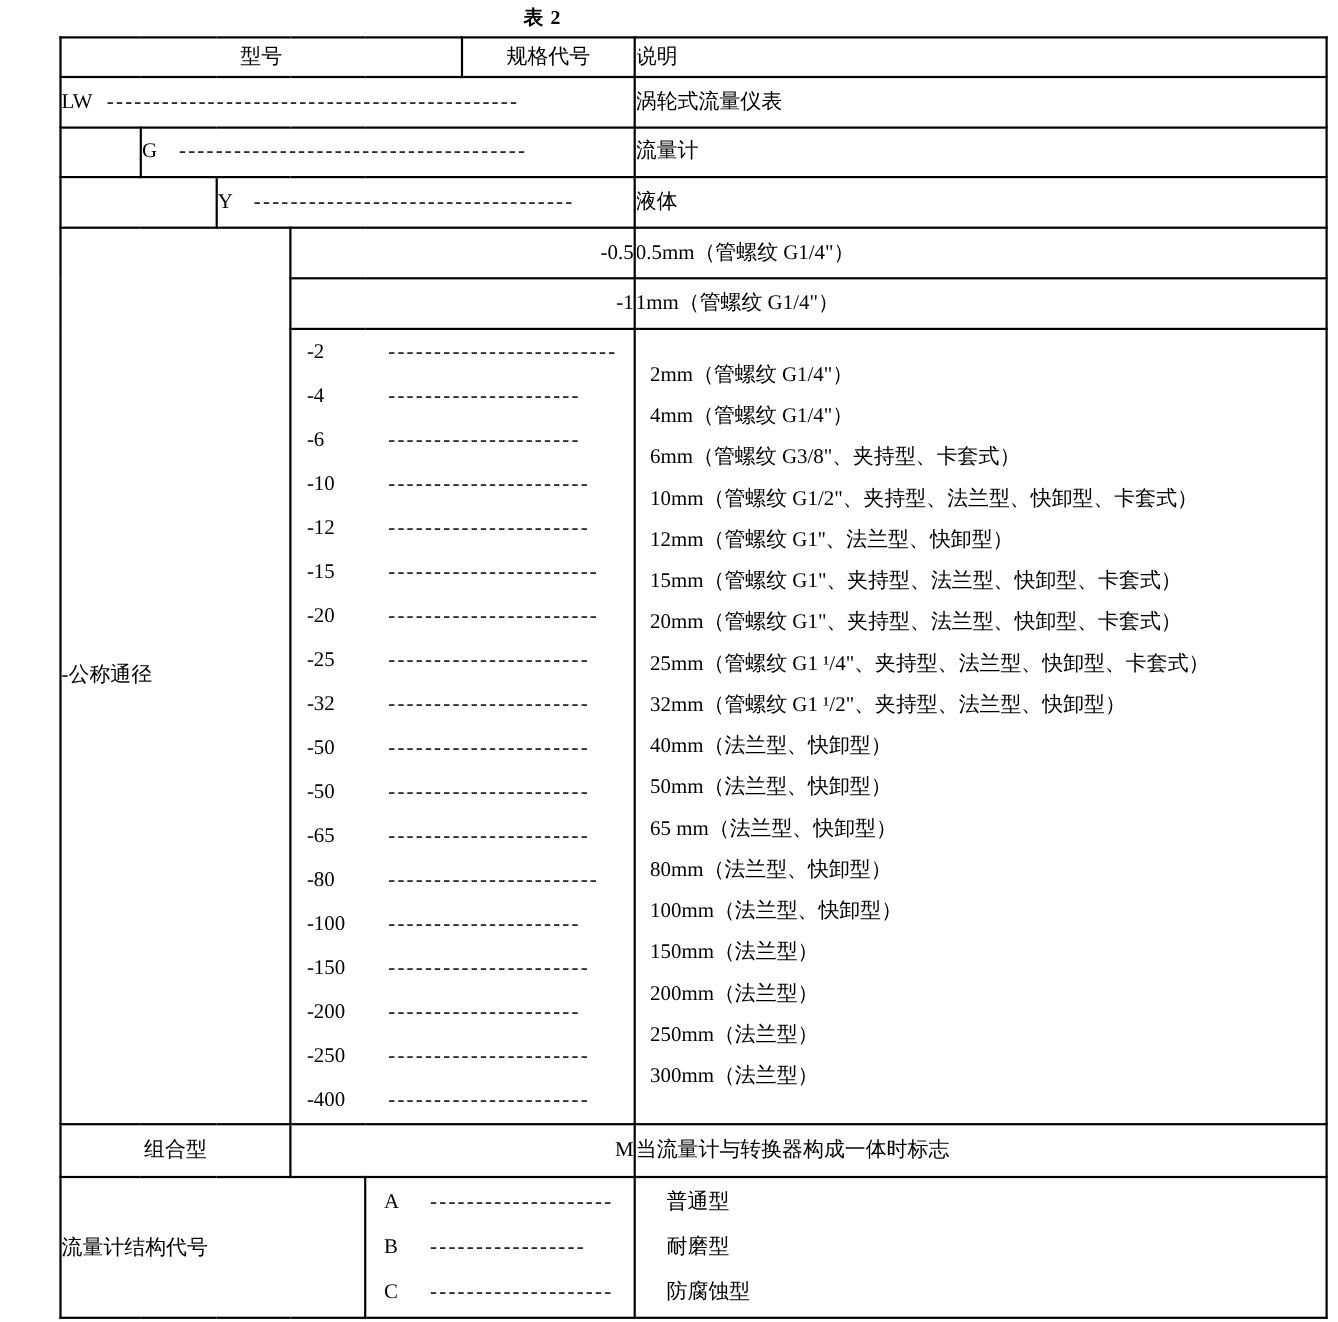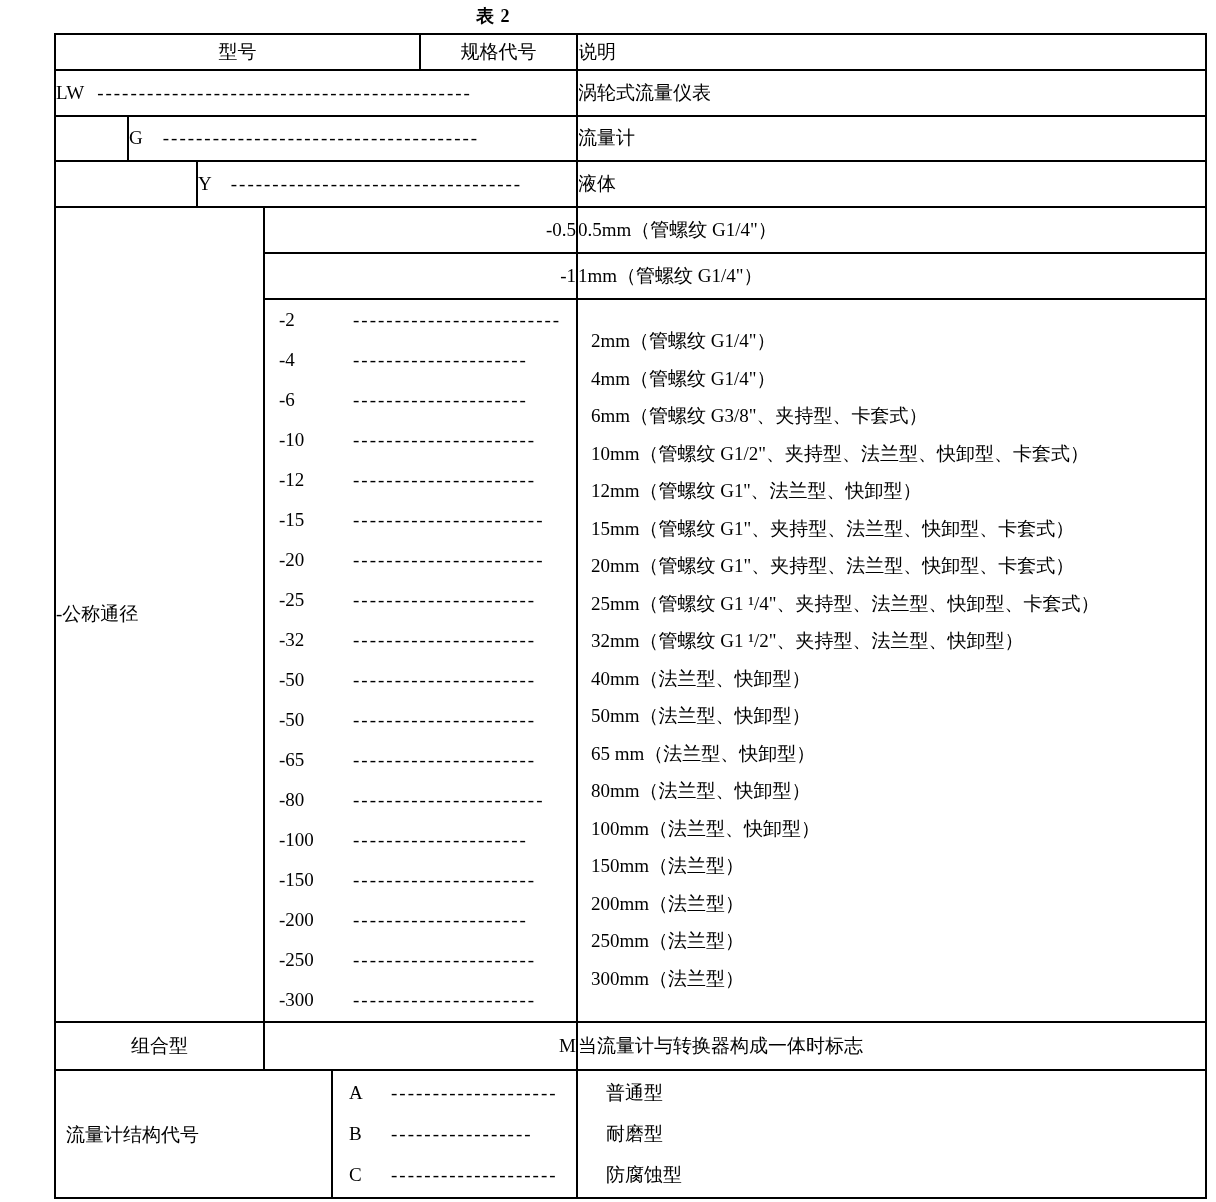--- a/index.html
+++ b/index.html
@@ -45,21 +45,21 @@
   .g-cell   { padding-left: 17px; }  .g-cell  .dash { margin-left: 20px; }
   .y-cell   { padding-left: 16px; }  .y-cell  .dash { margin-left: 19px; }
   .d-code   { padding-left: 14px; text-align: right; }
   .diameter-label { vertical-align: top; padding-top: 36px; padding-left: 10px; margin-top: 16px; }
   .block-codes { vertical-align: top; padding-top: 2px; }
   .block-codes .line { height: 40px; display: flex; align-items: center; padding-left: 14px; }
   .block-codes .code { flex: 0 0 74px; }
   .block-descs { vertical-align: top; }
   .block-descs .line { height: 37.5px; display: flex; align-items: center; padding-left: 13px; }
   .struct-label { vertical-align: top; }
-  .struct-label .line { height: 41px; margin-top: 2px; display: flex; align-items: center; padding-left: 10px; }
+  .struct-label .line { height: 41px; margin-top: 2px; display: flex; align-items: center; }
   .abc-codes { vertical-align: top; padding-top: 2px; }
   .abc-codes .line { height: 41px; display: flex; align-items: center; padding-left: 16px; }
   .abc-codes .code { flex: 0 0 42px; }
   .abc-descs { vertical-align: top; padding-top: 2px; }
   .abc-descs .line { height: 41px; display: flex; align-items: center; padding-left: 28px; }
 </style>
 </head>
 <body>
 
 <div class="page">
@@ -176,21 +176,21 @@
             </div>
         <div class="line">
               <span class="code">-200</span>
               <span class="dash">---------------------</span>
             </div>
         <div class="line">
               <span class="code">-250</span>
               <span class="dash">----------------------</span>
             </div>
         <div class="line">
-              <span class="code">-300</span>
+              <span class="code">-400</span>
               <span class="dash">----------------------</span>
             </div>
       </td>
       <td class="block-descs">
         <div class="line">2mm（管螺纹 G1/4"）</div>
         <div class="line">4mm（管螺纹 G1/4"）</div>
         <div class="line">6mm（管螺纹 G3/8"、夹持型、卡套式）</div>
         <div class="line">10mm（管螺纹 G1/2"、夹持型、法兰型、快卸型、卡套式）</div>
         <div class="line">12mm（管螺纹 G1''、法兰型、快卸型）</div>
         <div class="line">15mm（管螺纹 G1"、夹持型、法兰型、快卸型、卡套式）</div>

